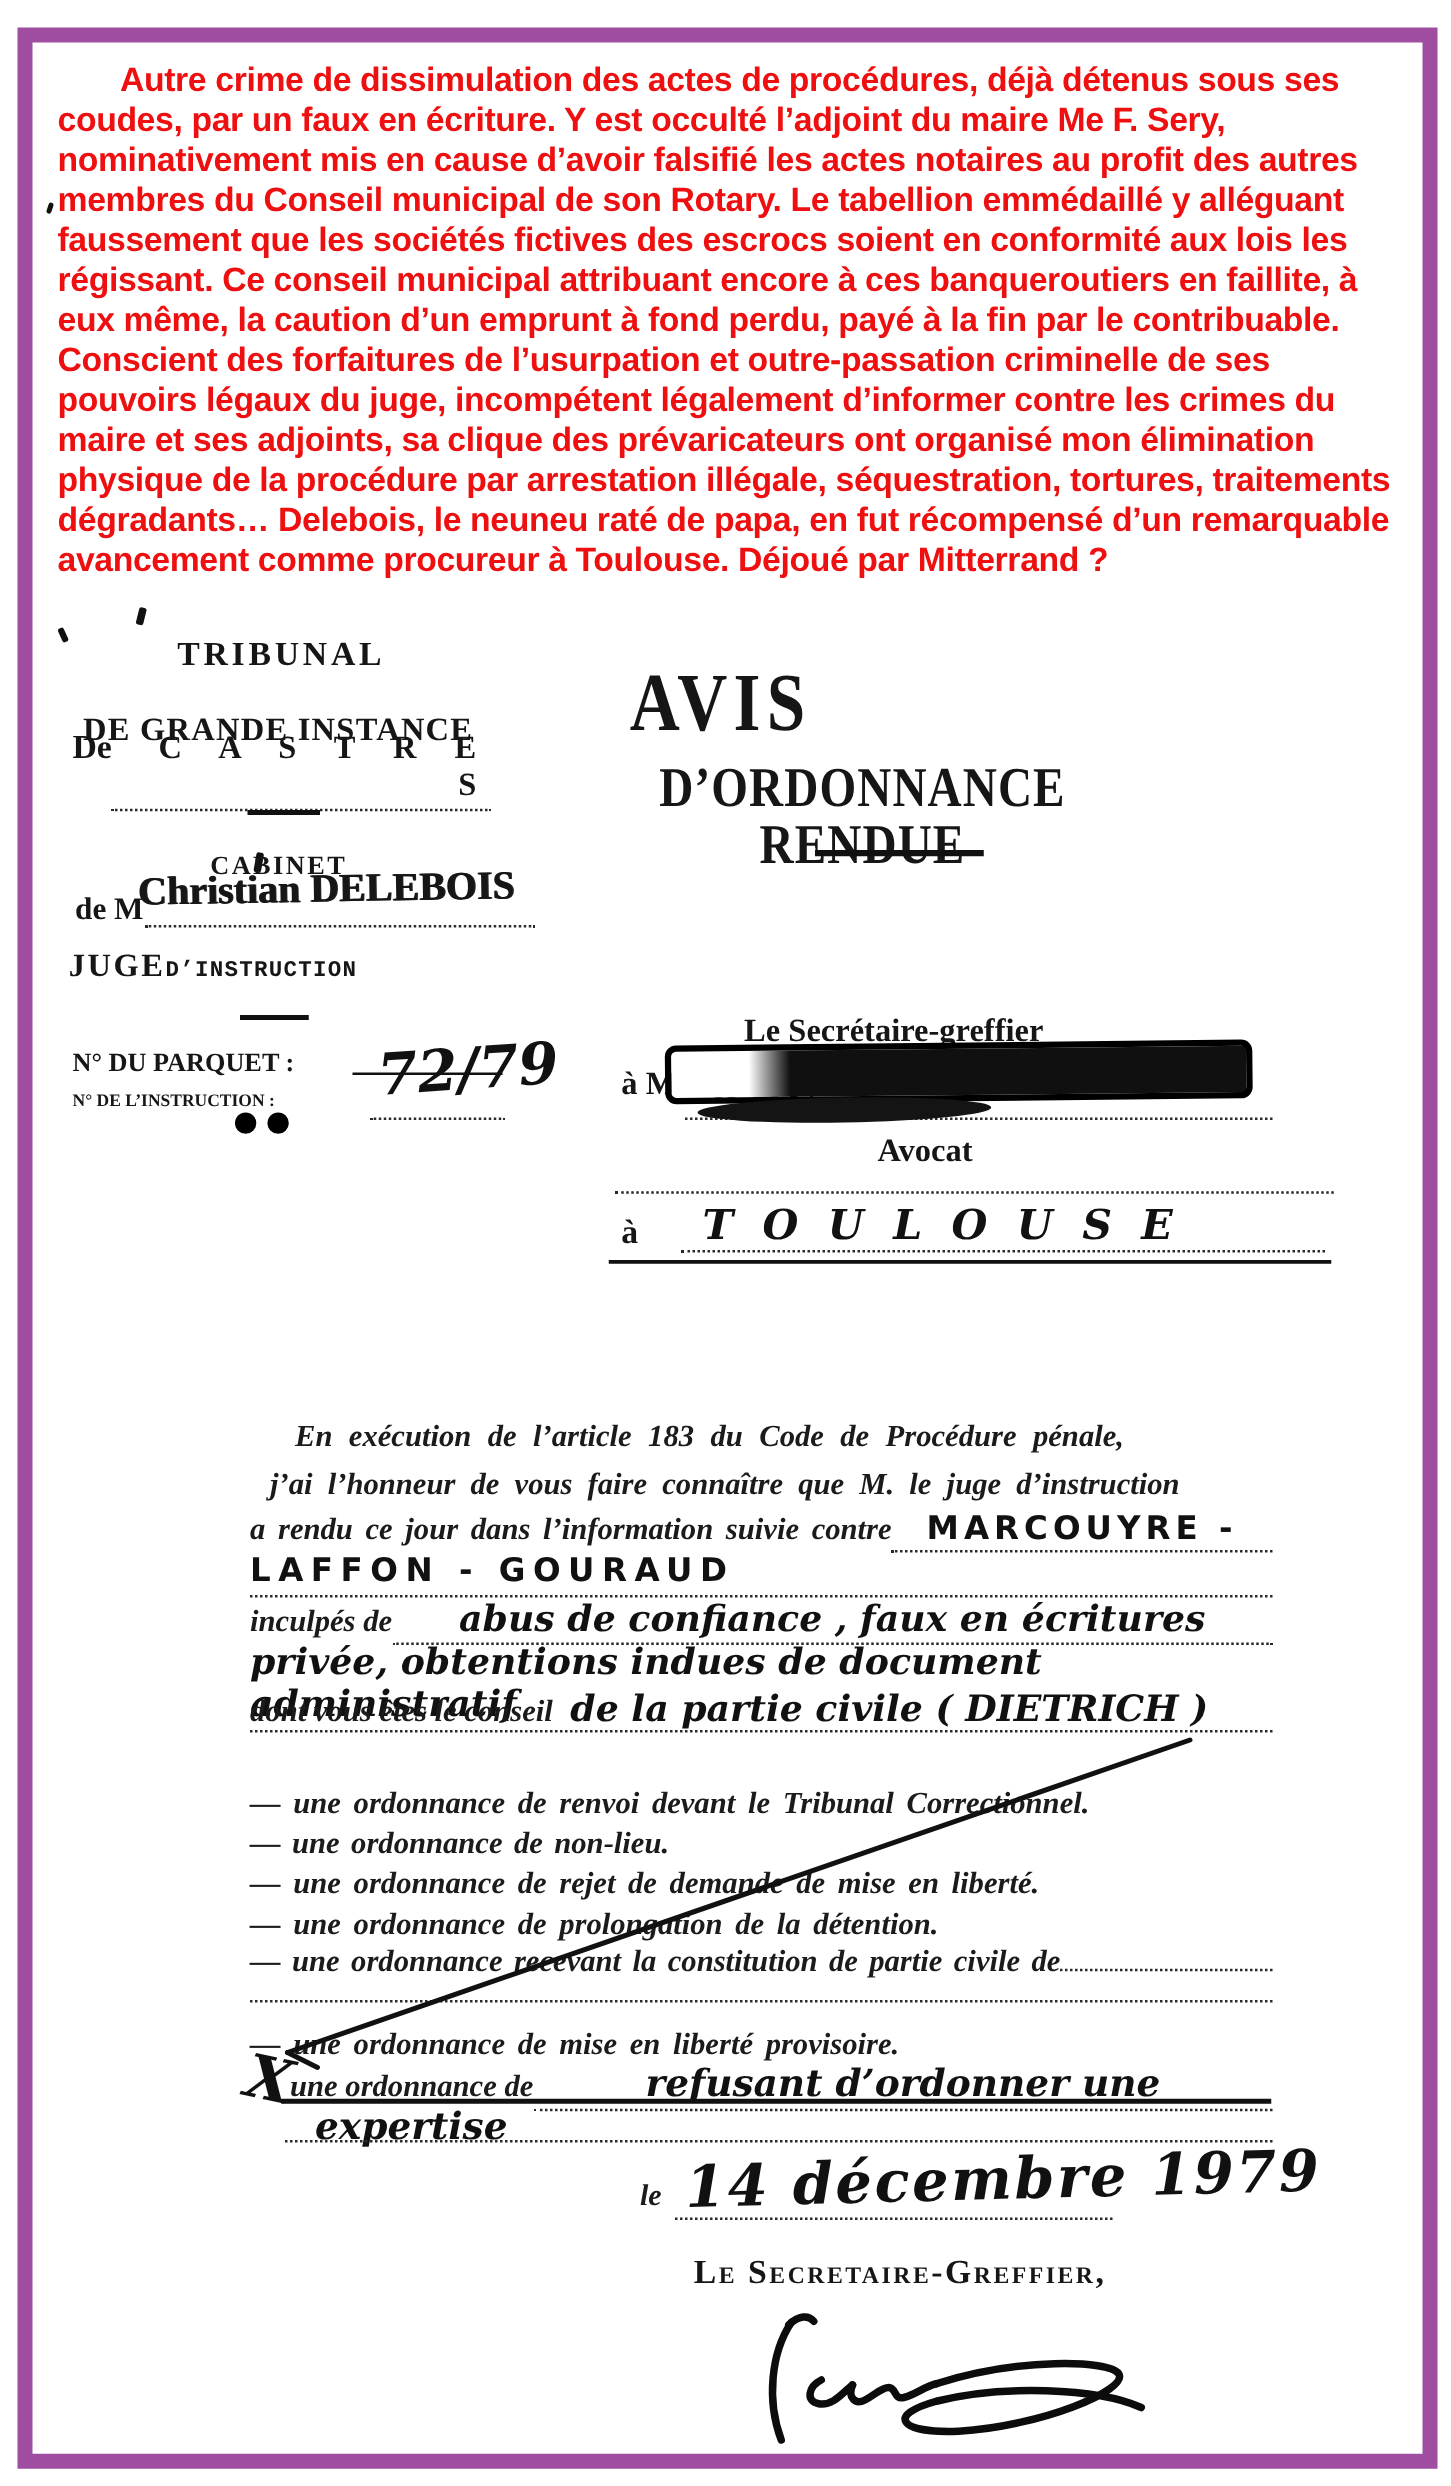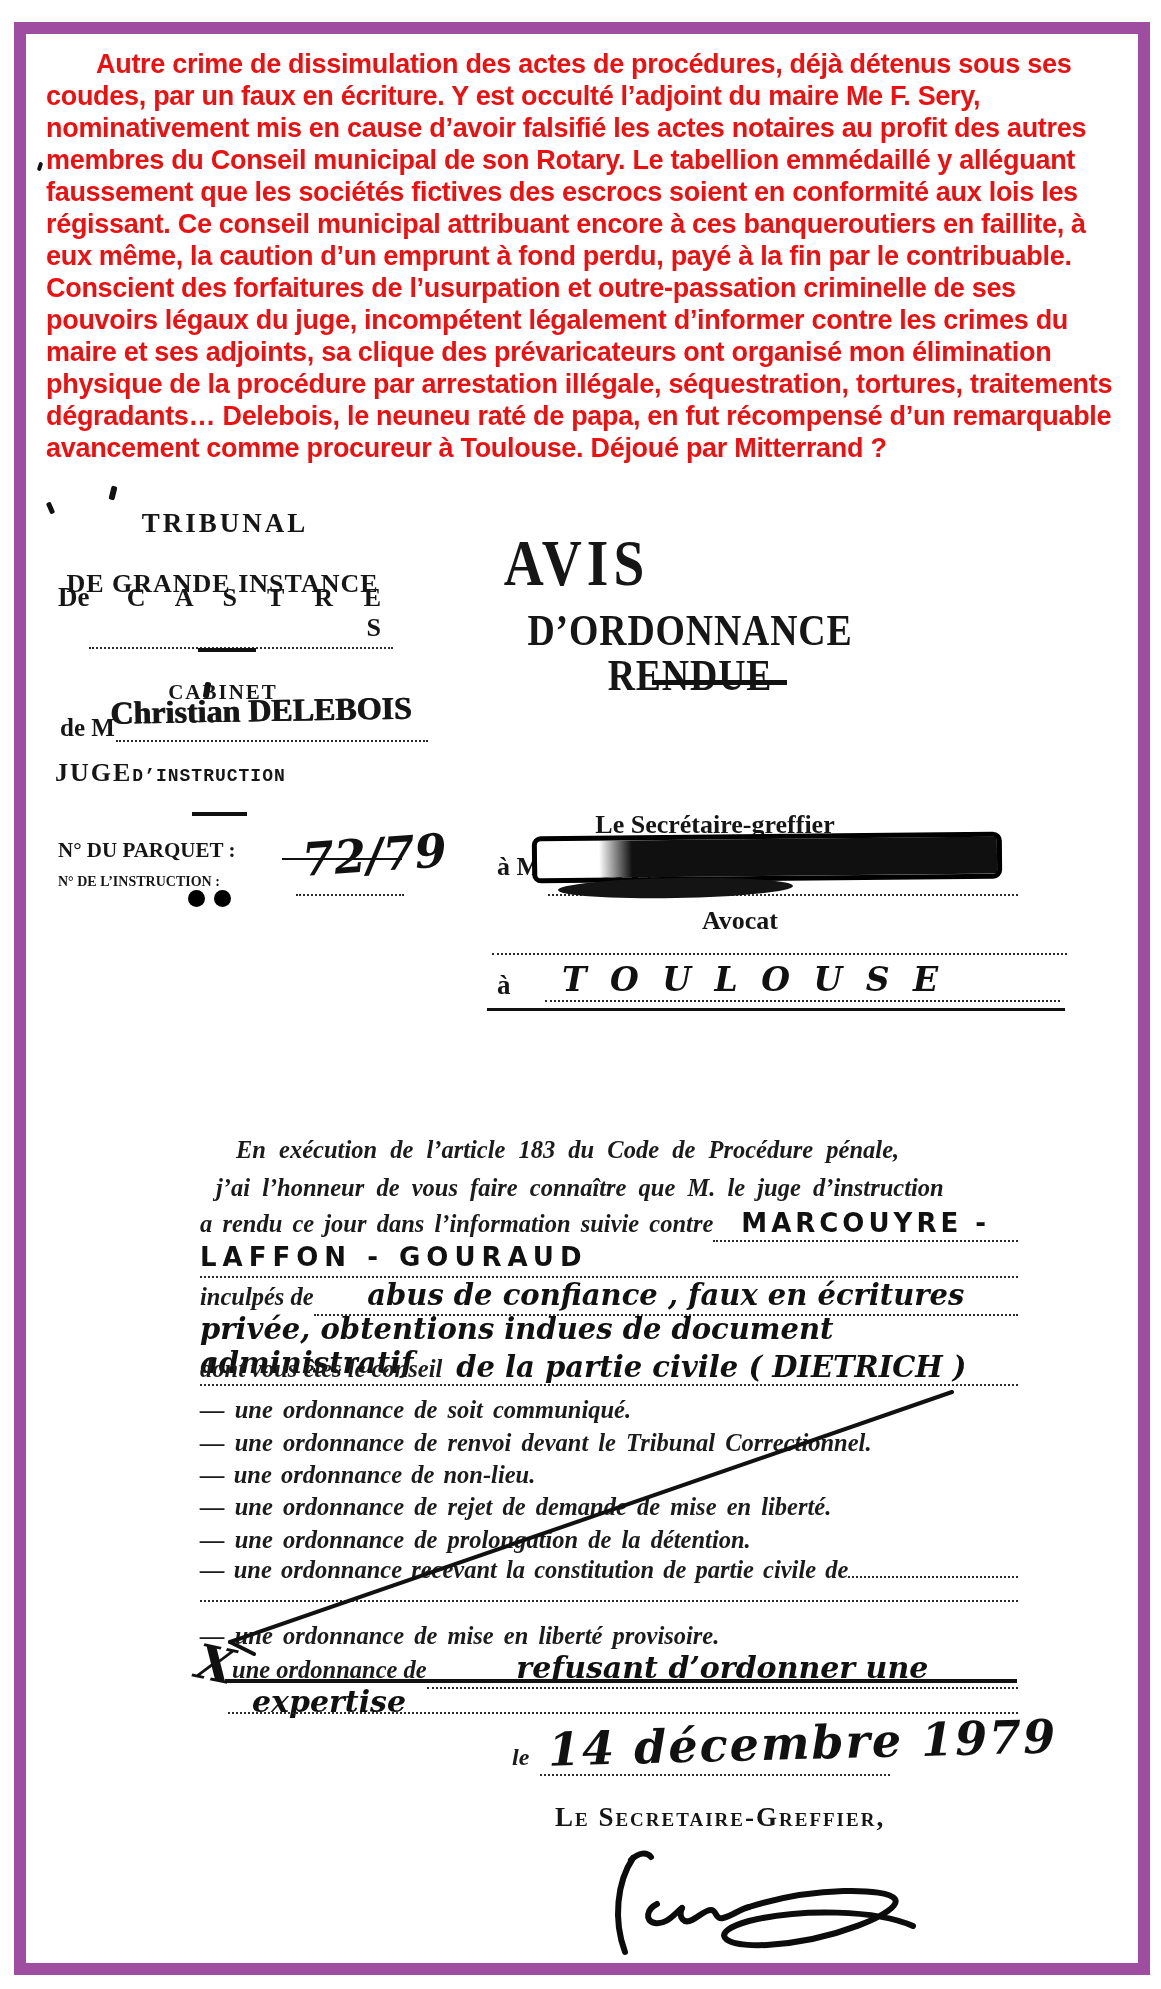--- a/index.html
+++ b/index.html
@@ -123,21 +123,20 @@
     <span class="hand dotline" style="font-size:29px;flex:1;text-align:center;padding-bottom:2px;">abus de confiance , faux en écritures</span>
   </div>
   <div class="row" style="left:200px;top:1312px;width:818px;">
     <span class="hand dotline" style="font-size:29px;flex:1;padding-bottom:4px;">privée, obtentions indues de document administratif</span>
   </div>
   <div class="row" style="left:200px;top:1350px;width:818px;">
     <span class="form">dont vous êtes le conseil</span>
     <span class="hand" style="font-size:29px;margin-left:14px;">de la partie civile ( DIETRICH )</span>
   </div>
 
-  <div class="abs form" style="left:200px;top:1396px;word-spacing:4px;">— une ordonnance de soit communiqué.</div>
   <div class="abs form" style="left:200px;top:1429px;word-spacing:4px;">— une ordonnance de renvoi devant le Tribunal Correctionnel.</div>
   <div class="abs form" style="left:200px;top:1461px;word-spacing:3px;">— une ordonnance de non-lieu.</div>
   <div class="abs form" style="left:200px;top:1493px;word-spacing:4px;">— une ordonnance de rejet de demande de mise en liberté.</div>
   <div class="abs form" style="left:200px;top:1526px;word-spacing:4px;">— une ordonnance de prolongation de la détention.</div>
   <div class="row" style="left:200px;top:1556px;width:818px;">
     <span class="form" style="word-spacing:3px;">— une ordonnance recevant la constitution de partie civile de</span>
     <span class="grow-dot"></span>
   </div>
 
   <div class="abs dotline" style="left:200px;top:1570px;width:818px;height:30px;"></div>

